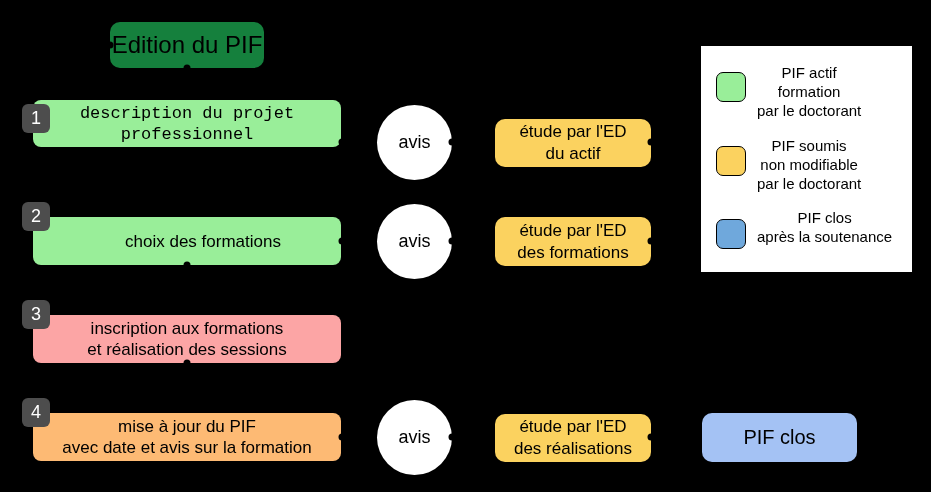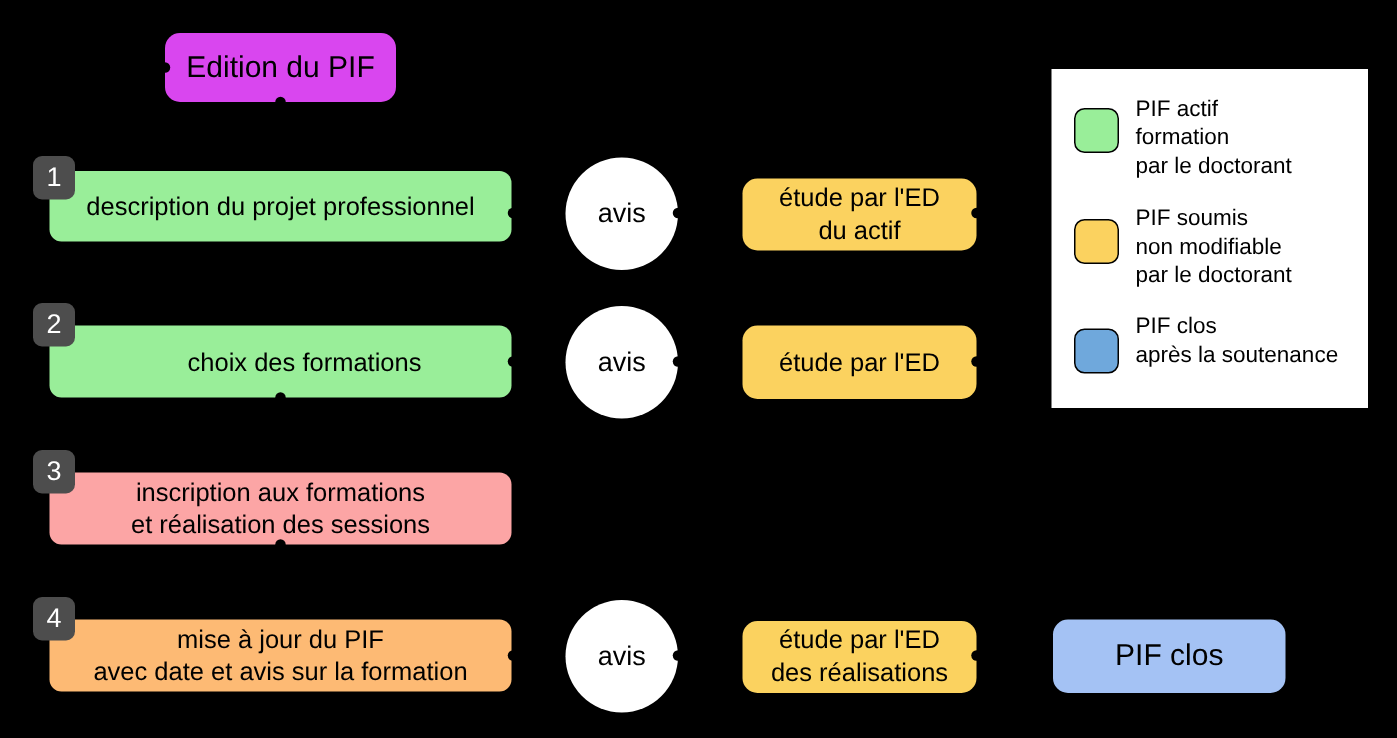--- a/index.html
+++ b/index.html
@@ -15,21 +15,21 @@
   .node {
     position: absolute;
     display: flex;
     flex-direction: column;
     align-items: center;
     justify-content: center;
     text-align: center;
     box-sizing: border-box;
     color: #000;
   }
-  .title-node   { background: #d946ef; border-radius: 10px; font-size: 20px; }
+  .title-node   { background: #15803d; border-radius: 10px; font-size: 24px; }
   .action-node  { border-radius: 8px;  font-size: 17px; line-height: 21px; }
   .circle-node  { background: #fff; border-radius: 50%; font-size: 18px; }
   .study-node   { border-radius: 10px; font-size: 17px; line-height: 22px; }
   .final-node   { border-radius: 10px; font-size: 20px; }
   .badge {
     position: absolute;
     width: 28px; height: 29px;
     border-radius: 6px;
     color: #fff; font-size: 18px;
     display: flex; align-items: center; justify-content: center;
@@ -56,20 +56,21 @@
     border: 1.5px solid #000;
     border-radius: 7px;
     box-sizing: border-box;
   }
   .legend-text {
     position: absolute;
     left: 56px;
     font-size: 15px;
     line-height: 19px;
     color: #000;
+    text-align: center;
   }
 </style>
 </head>
 <body>
 
 <div class="canvas">
 
   <div class="node title-node" style="left:110px; top:22px; width:154px; height:46px;">
     <div>Edition du PIF</div>
   </div>
@@ -80,21 +81,21 @@
   <div class="badge" style="left: 22px; top: 202px; background: rgb(77, 77, 77);">
     <span>2</span>
   </div>
   <div class="badge" style="left: 22px; top: 300px; background: rgb(77, 77, 77);">
     <span>3</span>
   </div>
   <div class="badge" style="left: 22px; top: 398px; background: rgb(77, 77, 77);">
     <span>4</span>
   </div>
 
-  <div class="node action-node" style="left: 33px; top: 114px; width: 308px; height: 47px; background: rgb(153, 238, 153);">
+  <div class="node action-node" style="left: 33px; top: 100px; width: 308px; height: 47px; background: rgb(153, 238, 153); font-family: Liberation Mono, monospace;">
     <div>description du projet professionnel</div>
   </div>
   <div class="node action-node" style="left: 33px; top: 217px; width: 308px; height: 48px; background: rgb(153, 238, 153); padding-left: 32px;">
     <div>choix des formations</div>
   </div>
   <div class="node action-node" style="left: 33px; top: 315px; width: 308px; height: 48px; background: #fca5a5;">
     <div>inscription aux formations</div>
     <div>et réalisation des sessions</div>
   </div>
   <div class="node action-node" style="left: 33px; top: 413px; width: 308px; height: 48px; background: #fdba74;">
@@ -111,20 +112,21 @@
   <div class="node circle-node" style="left:377px; top:400px; width:75px; height:75px;">
     <div>avis</div>
   </div>
 
   <div class="node study-node" style="left: 495px; top: 119px; width: 156px; height: 48px; background: rgb(251, 210, 95);">
     <div>étude par l'ED</div>
     <div>du actif</div>
   </div>
   <div class="node study-node" style="left: 495px; top: 217px; width: 156px; height: 49px; background: rgb(251, 210, 95);">
     <div>étude par l'ED</div>
+    <div>des formations</div>
   </div>
   <div class="node study-node" style="left: 495px; top: 414px; width: 156px; height: 48px; background: rgb(251, 210, 95);">
     <div>étude par l'ED</div>
     <div>des réalisations</div>
   </div>
 
   <div class="node final-node" style="left: 702px; top: 413px; width: 155px; height: 49px; background: rgb(164, 194, 244);">
     <div>PIF clos</div>
   </div>
 

